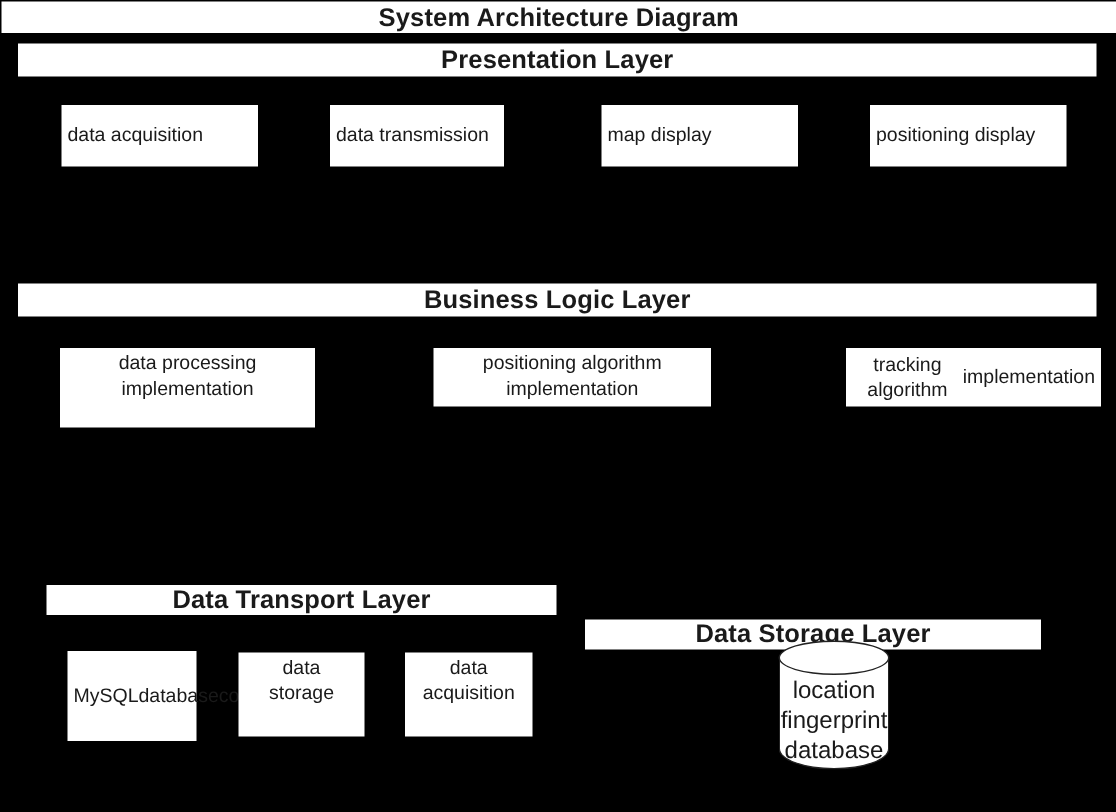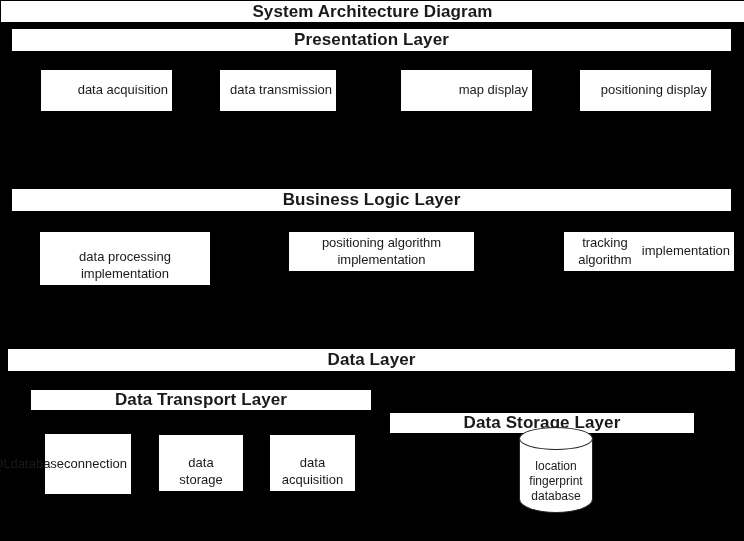--- a/index.html
+++ b/index.html
@@ -28,21 +28,21 @@
     letter-spacing: 0.1px;
     box-sizing: border-box;
     white-space: nowrap;
   }
   .box {
     position: absolute;
     background: #ffffff;
     color: #1a1a1a;
     display: flex;
     align-items: center;
-    justify-content: flex-end;
+    justify-content: flex-start;
     text-align: center;
     font-size: 13px;
     line-height: 1.3;
     box-sizing: border-box;
     padding: 2px 4px;
   }
   .box span { display: block; }
 
   
   .cylinder {
@@ -77,21 +77,21 @@
     position: absolute;
     left: 0;
     right: 0;
     top: 24px;
     bottom: 2px;
     display: flex;
     flex-direction: column;
     align-items: center;
     justify-content: center;
     text-align: center;
-    font-size: 12px;
+    font-size: 16px;
     line-height: 1.25;
     color: #1a1a1a;
   }
 </style>
 </head>
 <body>
 
 <div id="canvas">
 
   <div class="bar" style="left:1px; top:1px; width:743px; height:21px;">
@@ -125,23 +125,20 @@
   </div>
   <div class="box" style="left:289px; top:232px; width:185px; height:39px; flex-direction:column;">
     <span>positioning algorithm</span>
     <span>implementation</span>
   </div>
   <div class="box" style="left:564px; top:232px; width:170px; height:39px; flex-direction:row;">
     <span>tracking algorithm</span>
     <span>implementation</span>
   </div>
 
-  <div class="bar" style="left:8px; top:349px; width:727px; height:22px;">
-    <span>Data Layer</span>
-  </div>
 
   <div class="bar" style="left:31px; top:390px; width:340px; height:20px;">
     <span>Data Transport Layer</span>
   </div>
 
   <div class="bar" style="left:390px; top:390px; width:304px; height:20px;margin-top:23px;">
     <span>Data Storage Layer</span>
   </div>
 
   <div class="box" style="left:45px; top:434px; width:86px; height:60px; flex-direction:row;">

